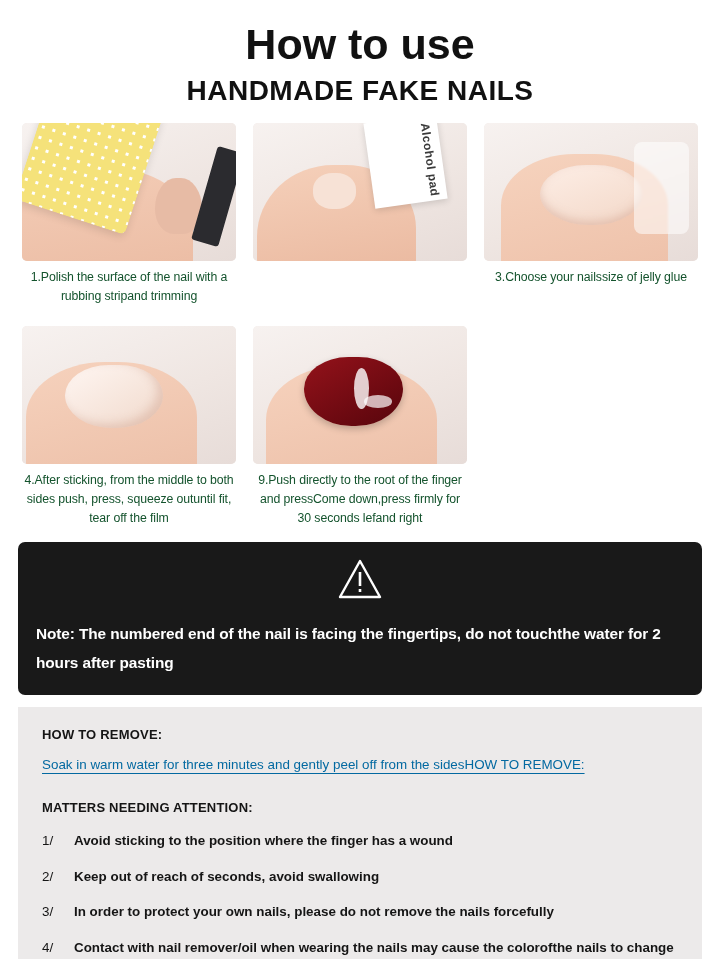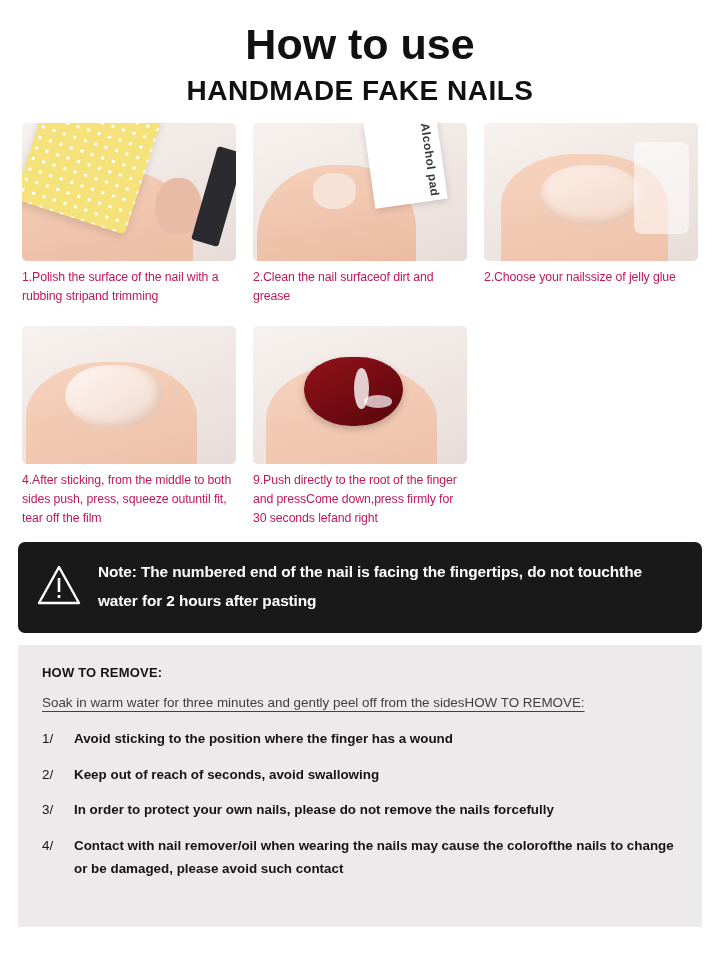--- a/index.html
+++ b/index.html
@@ -55,24 +55,25 @@
     width: 100%;
     height: 138px;
     border-radius: 5px;
     overflow: hidden;
     position: relative;
     background: #efe9e6;
   }
   .caption {
     font-size: 12.3px;
     line-height: 1.55;
-    color: #be185d;
+    color: #14532d;
     margin-top: 7px;
     min-height: 54px;
     letter-spacing: -0.1px;
+    text-align: center;
   }
 
   
   .finger {
     position: absolute;
     background: #f0c9b4;
     border-radius: 50% 50% 45% 45% / 60% 60% 40% 40%;
   }
   .nailplate {
     position: absolute;
@@ -235,20 +236,21 @@
   
   .note {
     margin: 14px 18px 0 18px;
     background: #191919;
     color: #ffffff;
     border-radius: 7px;
     padding: 16px 18px 18px 18px;
     display: flex;
     align-items: center;
     gap: 16px;
+    flex-direction: column;
   }
   .warn-icon { flex: 0 0 auto; }
   .note-text {
     font-size: 15.4px;
     font-weight: bold;
     line-height: 1.85;
     letter-spacing: -0.1px;
   }
 
   
@@ -262,21 +264,21 @@
     font-size: 13px;
     font-weight: bold;
     letter-spacing: 0.2px;
     color: #151515;
   }
   .b-underline {
     margin-top: 13px;
     font-size: 13.4px;
     text-decoration: underline;
     text-underline-offset: 4px;
-    color: #404040;
+    color: #0369a1;
     line-height: 1.5;
   }
   .b-head2 {
     margin-top: 25px;
     font-size: 13px;
     font-weight: bold;
     letter-spacing: 0.2px;
     color: #151515;
   }
   .b-list { margin-top: 14px; }
@@ -315,31 +317,30 @@
     </div>
 
     <div class="step">
       <div class="photo">
         <div class="bg-soft"></div>
         <div class="finger p2-hand"></div>
         <div class="nailplate p2-nail"></div>
         <div class="p2-pack"></div>
         <div class="p2-pack-txt">Alcohol pad</div>
       </div>
-      <div class="caption">2.Clean the nail surfaceof dirt and grease</div>
     </div>
 
     <div class="step">
       <div class="photo">
         <div class="bg-soft"></div>
         <div class="finger p3-finger"></div>
         <div class="nailplate p3-nail"></div>
         <div class="p3-jelly"></div>
       </div>
-      <div class="caption">2.Choose your nailssize of jelly glue</div>
+      <div class="caption">3.Choose your nailssize of jelly glue</div>
     </div>
 
     <div class="step">
       <div class="photo">
         <div class="bg-soft"></div>
         <div class="finger p4-finger"></div>
         <div class="nailplate p4-nail"></div>
       </div>
       <div class="caption">4.After sticking, from the middle to both sides push, press, squeeze outuntil fit, tear off the film</div>
     </div>
@@ -365,20 +366,21 @@
         <rect x="21.7" y="14" width="2.6" height="14" fill="#ffffff"></rect>
         <rect x="21.7" y="31" width="2.6" height="3" fill="#ffffff"></rect>
       </svg>
     </span>
     <span class="note-text">Note: The numbered end of the nail is facing the fingertips, do not touchthe water for 2 hours after pasting</span>
   </div>
 
   <div class="bottom">
     <div class="b-head">HOW TO REMOVE:</div>
     <div class="b-underline">Soak in warm water for three minutes and gently peel off from the sidesHOW TO REMOVE:</div>
+    <div class="b-head2">MATTERS NEEDING ATTENTION:</div>
     <div class="b-list">
       <div class="b-item">
         <span class="b-num">1/</span>
         <span class="b-txt">Avoid sticking to the position where the finger has a wound</span>
       </div>
       <div class="b-item">
         <span class="b-num">2/</span>
         <span class="b-txt">Keep out of reach of seconds, avoid swallowing</span>
       </div>
       <div class="b-item">

